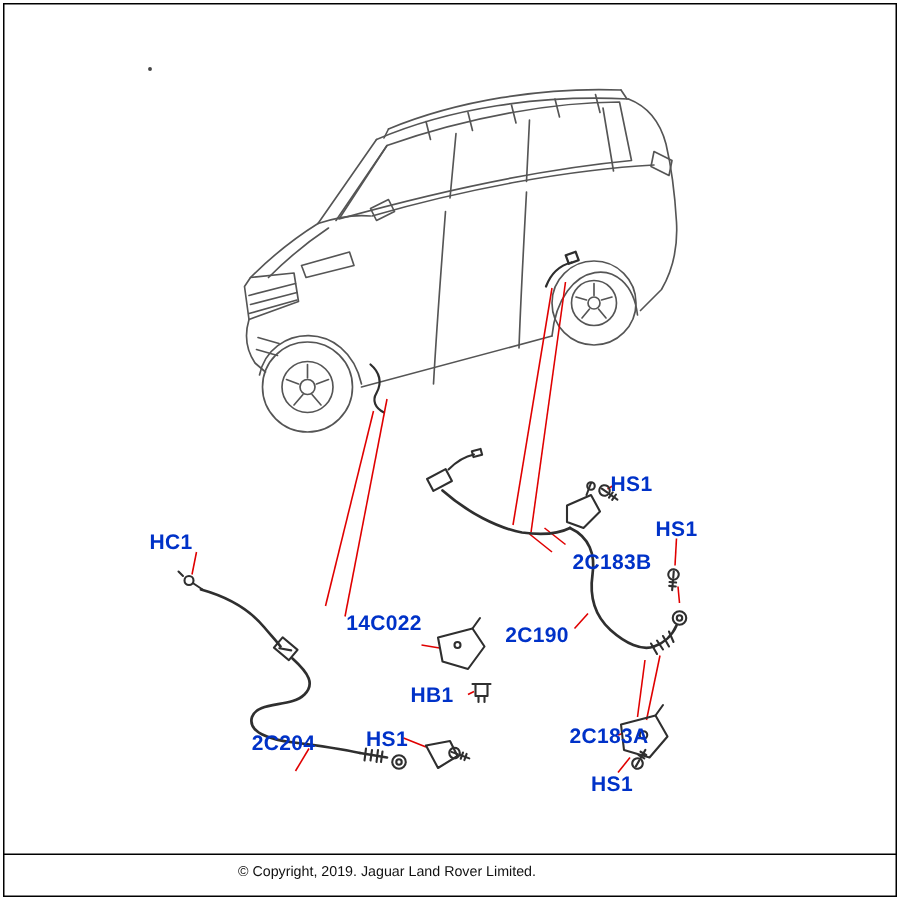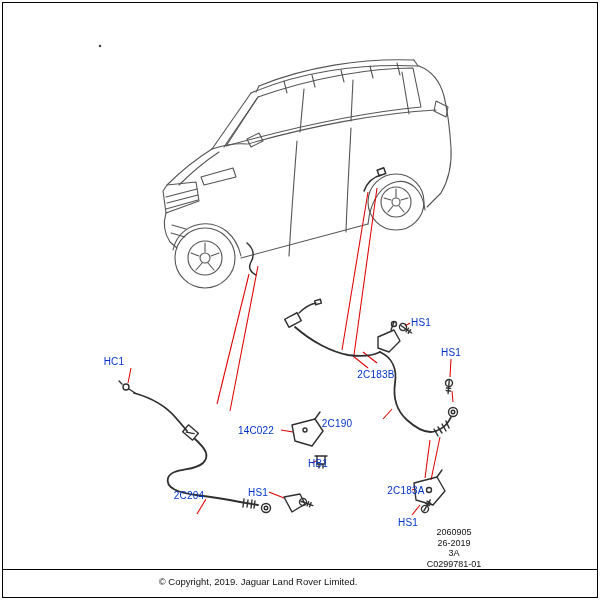--- a/index.html
+++ b/index.html
@@ -23,22 +23,22 @@
   
   .part, .part * { stroke: #2f2f2f; fill: none; stroke-width: 1.4;
                    stroke-linecap: round; stroke-linejoin: round; }
   .part .cable { stroke-width: 1.8; }
 
   
   .leader line { stroke: var(--leader-red, #e00000); stroke-width: 1.05; }
 
   .callout {
     position: absolute; transform: translate(-50%, -50%);
-    color: var(--callout-blue, #0032c8); font-weight: normal;
-    font-size: 10px; letter-spacing: 0.2px; white-space: nowrap;
+    color: var(--callout-blue, #0032c8); font-weight: bold;
+    font-size: 14px; letter-spacing: 0.2px; white-space: nowrap;
     cursor: pointer;
   }
   .info-block {
     position: absolute; left: 412px; top: 527px; width: 84px;
     text-align: center; font-size: 9px; line-height: 10.5px; color: #111;
   }
   .footer-line {
     position: absolute; left: 2px; top: 569px; width: 596px; height: 1px;
     background: #000;
   }
@@ -203,34 +203,28 @@
         <path d="M437,477 L442,470"></path>
       </g>
       <use href="#bolt" transform="translate(425,509) rotate(-60)"></use>
     </g>
   </svg>
 
   <div>
     <span class="callout" style="left:114px;top:361px">HC1</span>
     <span class="callout" style="left:421px;top:322px">HS1</span>
     <span class="callout" style="left:451px;top:352px">HS1</span>
-    <span class="callout" style="left:376px;top:374px">2C183B</span>
-    <span class="callout" style="left:337px;top:423px">2C190</span>
-    <span class="callout" style="left:256px;top:430px">14C022</span>
-    <span class="callout" style="left:318px;top:463px">HB1</span>
+    <span class="callout" style="left:408px;top:374px">2C183B</span>
+    <span class="callout" style="left:358px;top:423px">2C190</span>
+    <span class="callout" style="left:256px;top:415px">14C022</span>
+    <span class="callout" style="left:288px;top:463px">HB1</span>
     <span class="callout" style="left:258px;top:492px">HS1</span>
     <span class="callout" style="left:189px;top:495px">2C204</span>
     <span class="callout" style="left:406px;top:490px">2C183A</span>
     <span class="callout" style="left:408px;top:522px">HS1</span>
   </div>
 
-  <div class="info-block">
-    <div>2060905</div>
-    <div>26-2019</div>
-    <div>3A</div>
-    <div>C0299781-01</div>
-  </div>
 
   <div class="footer-line"></div>
   <div class="copyright">© Copyright, 2019. Jaguar Land Rover Limited.</div>
 
   <div class="frame"></div>
 </div>
 
 </body></html>

